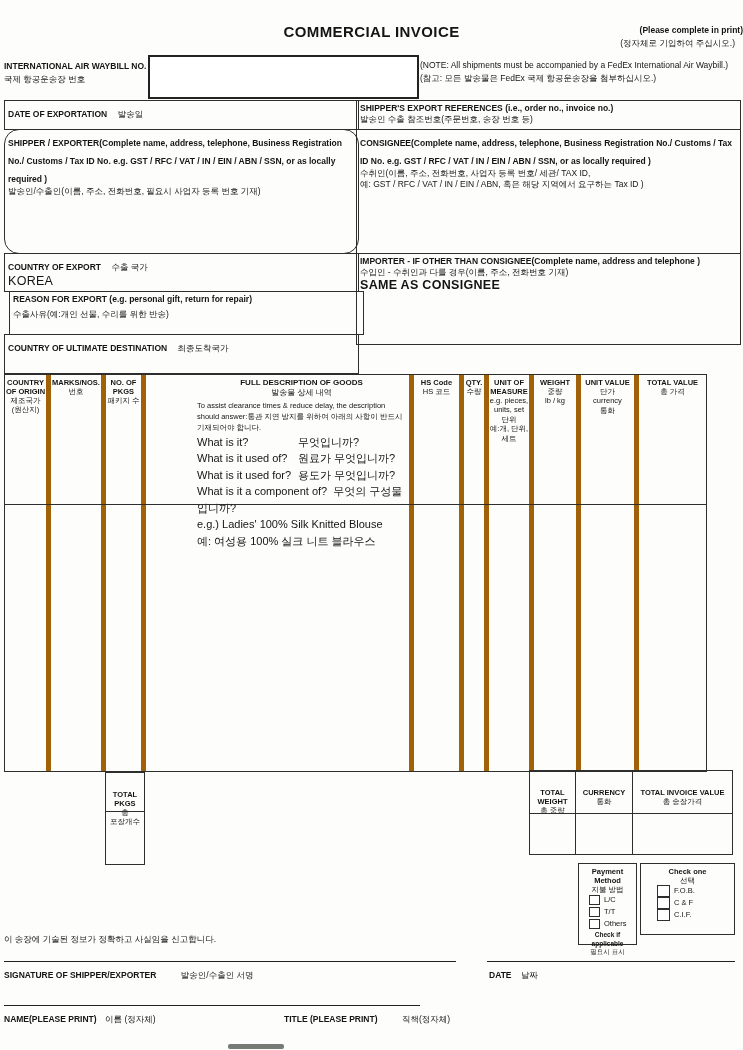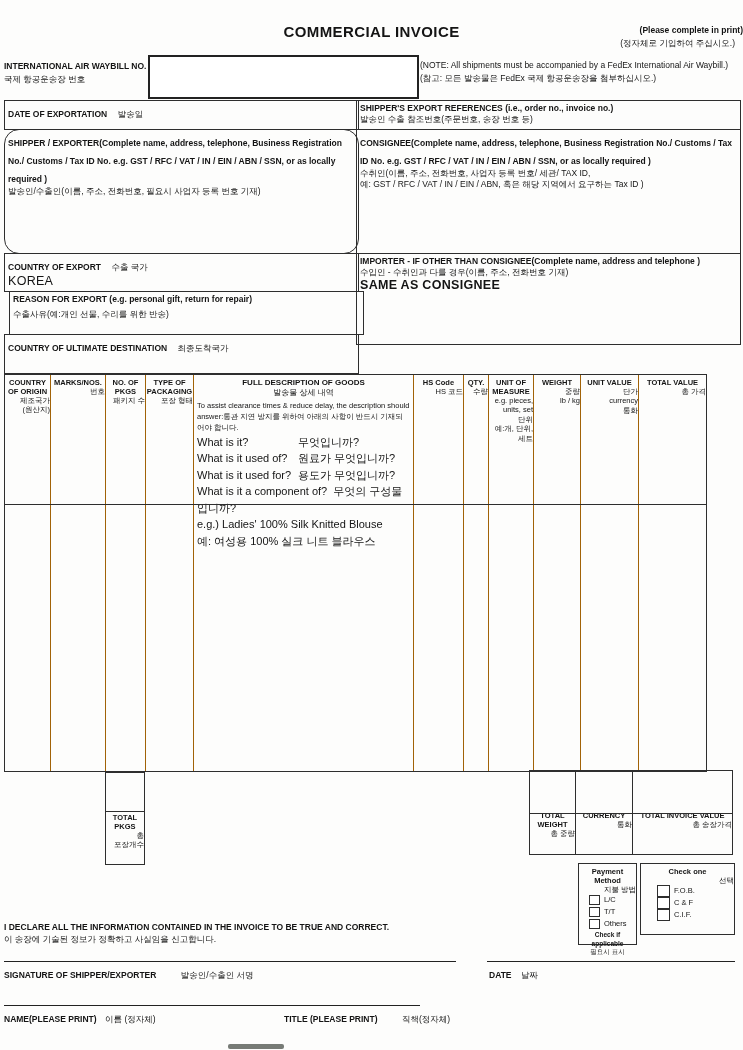--- a/index.html
+++ b/index.html
@@ -7,33 +7,33 @@
         font-family:"Liberation Sans",sans-serif;color:#141414;overflow:hidden;}
   .abs{position:absolute;}
   .b{border:1px solid #2e2e2e;}
   .en{font-weight:bold;font-size:8.5px;line-height:1.25;}
   .ko{font-weight:normal;font-size:8.5px;line-height:1.25;}
   .pad{padding:2px 3px;}
   .title{font-size:15px;font-weight:bold;letter-spacing:.4px;text-align:center;width:100%;}
   .note{font-size:8.5px;line-height:1.4;}
   .value-lg{font-size:12.5px;letter-spacing:.3px;}
   .tbl{position:absolute;border:1px solid #2e2e2e;}
-  .col{position:absolute;top:0;height:100%;border-right:1px solid #a16207;box-sizing:border-box;}
+  .col{position:absolute;top:0;height:100%;border-right:5px solid #a16207;box-sizing:border-box;}
   .col:last-child{border-right:none;}
   .h1{font-size:7.5px;font-weight:bold;text-align:center;padding-top:3px;line-height:1.2;overflow-wrap:anywhere;}
-  .h2{font-size:7.5px;text-align:right;line-height:1.25;}
+  .h2{font-size:7.5px;text-align:center;line-height:1.25;}
   .hline{position:absolute;left:0;width:100%;border-top:1px solid #2e2e2e;}
   .desc-head{font-size:8px;font-weight:bold;text-align:center;padding-top:3px;}
   .desc-head-ko{font-size:8px;text-align:center;}
   .guide{font-size:7.5px;line-height:1.45;padding:3px 3px 0 3px;}
   .qa-row{font-size:11px;line-height:1.5;padding-left:3px;}
   .qa-en{display:inline-block;min-width:95px;}
   .qa-ko{margin-left:6px;}
   .lblbox{font-size:7.5px;text-align:center;line-height:1.25;}
-  .lblbox .h1{padding-top:17px;margin-top:23px;}
+  .lblbox .h1{padding-top:17px;}
   .cb{display:inline-block;width:9px;height:8px;border:1px solid #2e2e2e;vertical-align:middle;margin-right:4px;background:#fff;}
   .opt{font-size:7.5px;line-height:1.55;padding-left:10px;}
   .tiny{font-size:6.5px;text-align:center;line-height:1.3;}
   .line{border-top:1.5px solid #222;}
 </style>
 </head>
 <body>
 
 <div class="page">
 
@@ -102,24 +102,20 @@
       <div class="h2">제조국가</div>
       <div class="h2">(원산지)</div>
     </div>
     <div class="col" style="left:46px;width:55px;">
       <div class="h1">MARKS/NOS.</div>
       <div class="h2">번호</div>
     </div>
     <div class="col" style="left:101px;width:40px;">
       <div class="h1">NO. OF PKGS</div>
       <div class="h2">패키지 수</div>
-    </div>
-    <div class="col" style="left:141px;width:48px;">
-      <div class="h1">TYPE OF PACKAGING</div>
-      <div class="h2">포장 형태</div>
     </div>
 
     <div class="col" style="left:189px;width:220px;">
       <div class="desc-head">FULL DESCRIPTION OF GOODS</div>
       <div class="desc-head-ko">발송물 상세 내역</div>
       <div class="guide">To assist clearance times &amp; reduce delay, the description should answer:통관 지연 방지를 위하여 아래의 사항이 반드시 기재되어야 합니다.</div>
       <div class="qa-row">
         <span class="qa-en">What is it?</span><span class="qa-ko">무엇입니까?</span>
       </div>
       <div class="qa-row">
@@ -203,21 +199,20 @@
   </div>
 
   <div class="abs b" style="top:863px;left:640px;width:93px;height:70px;">
     <div class="h1" style="font-size:7.5px;">Check one</div>
     <div class="h2">선택</div>
     <div class="opt" style="padding-left:16px;"><span class="cb" style="width:11px;height:10px;"></span><span>F.O.B.</span></div>
     <div class="opt" style="padding-left:16px;"><span class="cb" style="width:11px;height:10px;"></span><span>C &amp; F</span></div>
     <div class="opt" style="padding-left:16px;"><span class="cb" style="width:11px;height:10px;"></span><span>C.I.F.</span></div>
   </div>
 
-  <div class="abs en" style="top:922px;left:4px;width:560px;">I DECLARE ALL THE INFORMATION CONTAINED IN THE INVOICE TO BE TRUE AND CORRECT.</div>
   <div class="abs ko" style="top:934px;left:4px;width:560px;">이 송장에 기술된 정보가 정확하고 사실임을 신고합니다.</div>
 
   <div class="abs line" style="top:961px;left:4px;width:452px;"></div>
   <div class="abs" style="top:964px;left:4px;">
     <span class="en">SIGNATURE OF SHIPPER/EXPORTER</span>
     <span class="ko" style="margin-left:20px;">발송인/수출인 서명</span>
   </div>
   <div class="abs line" style="top:961px;left:487px;width:248px;"></div>
   <div class="abs" style="top:964px;left:489px;">
     <span class="en">DATE</span>

